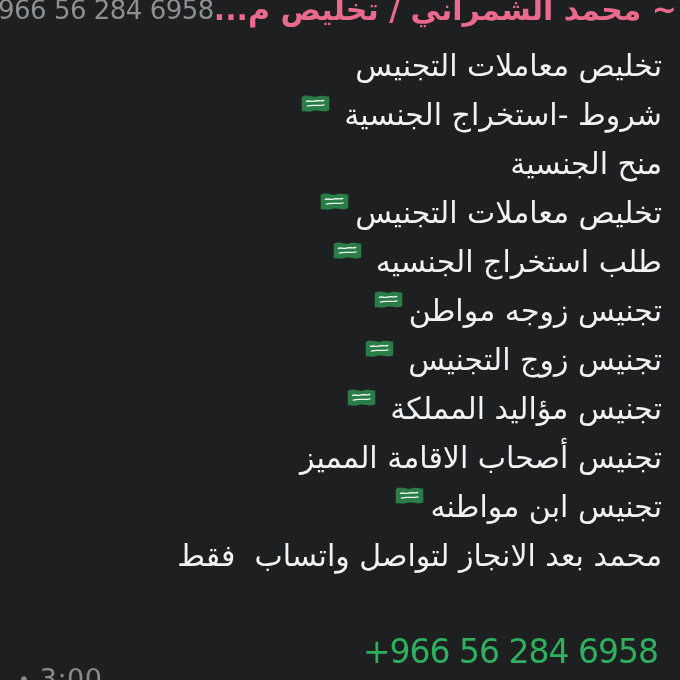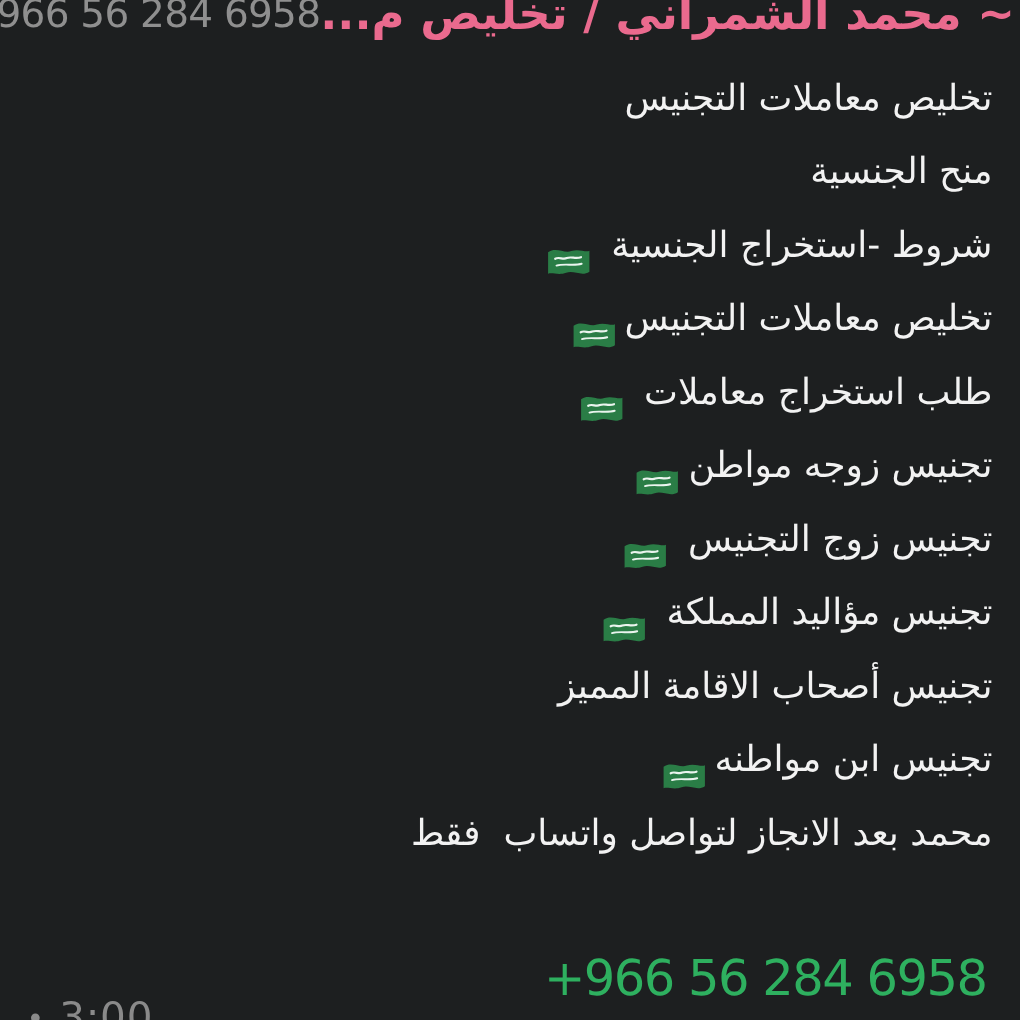--- a/index.html
+++ b/index.html
@@ -47,25 +47,25 @@
     direction:ltr;
   }
   
   .lines{
     position:absolute;
     top:41px;left:0;right:0;
   }
   .line{
     height:49px;
     display:flex;
-    align-items:flex-end;
+    align-items:flex-start;
     justify-content:flex-start;
     padding-inline-start:18px;
     color:var(--body-text);
-    font-size:24px;
+    font-size:30px;
     line-height:49px;
   }
   .line-text{
     white-space:pre;
   }
   .flag{
     display:inline-flex;
     align-items:center;
     margin-inline-start:5px;
     transform:translateY(1px);
@@ -112,48 +112,48 @@
   </div>
 
   <div class="lines">
   <div class="line">
     <span class="line-text">تخليص معاملات التجنيس</span>
 
   </div>
 
 
   <div class="line">
+    <span class="line-text">شروط -استخراج الجنسية</span>
+    <span class="flag spaced">
+      <svg viewBox="0 0 36 30" width="31" height="27" aria-hidden="true">
+        <path d="M2,6.5 C8,2 14,7.5 20,5.6 C26,3.7 31,6.8 34,5.4 L34,21.5 C28,25.5 22,20.2 16,22.4 C10,24.6 5,21.8 2,23.2 Z" fill="var(--flag-green)"></path>
+        <path d="M7.5,11.5 C10.5,9.8 13.5,12.4 16.5,11 C19.5,9.6 23.5,11.8 27.5,10.3" stroke="#eaf4ee" stroke-width="1.7" fill="none" stroke-linecap="round"></path>
+        <path d="M8.5,16.8 C14.5,15 22,17.2 28,15.4" stroke="#eaf4ee" stroke-width="1.5" fill="none" stroke-linecap="round"></path>
+      </svg>
+    </span>
+  </div>
+
+  <div class="line">
     <span class="line-text">منح الجنسية</span>
 
-  </div>
-
-  <div class="line">
-    <span class="line-text">شروط -استخراج الجنسية</span>
-    <span class="flag spaced">
-      <svg viewBox="0 0 36 30" width="31" height="27" aria-hidden="true">
-        <path d="M2,6.5 C8,2 14,7.5 20,5.6 C26,3.7 31,6.8 34,5.4 L34,21.5 C28,25.5 22,20.2 16,22.4 C10,24.6 5,21.8 2,23.2 Z" fill="var(--flag-green)"></path>
-        <path d="M7.5,11.5 C10.5,9.8 13.5,12.4 16.5,11 C19.5,9.6 23.5,11.8 27.5,10.3" stroke="#eaf4ee" stroke-width="1.7" fill="none" stroke-linecap="round"></path>
-        <path d="M8.5,16.8 C14.5,15 22,17.2 28,15.4" stroke="#eaf4ee" stroke-width="1.5" fill="none" stroke-linecap="round"></path>
-      </svg>
-    </span>
   </div>
 
   <div class="line">
     <span class="line-text">تخليص معاملات التجنيس</span>
     <span class="flag">
       <svg viewBox="0 0 36 30" width="31" height="27" aria-hidden="true">
         <path d="M2,6.5 C8,2 14,7.5 20,5.6 C26,3.7 31,6.8 34,5.4 L34,21.5 C28,25.5 22,20.2 16,22.4 C10,24.6 5,21.8 2,23.2 Z" fill="var(--flag-green)"></path>
         <path d="M7.5,11.5 C10.5,9.8 13.5,12.4 16.5,11 C19.5,9.6 23.5,11.8 27.5,10.3" stroke="#eaf4ee" stroke-width="1.7" fill="none" stroke-linecap="round"></path>
         <path d="M8.5,16.8 C14.5,15 22,17.2 28,15.4" stroke="#eaf4ee" stroke-width="1.5" fill="none" stroke-linecap="round"></path>
       </svg>
     </span>
   </div>
 
   <div class="line">
-    <span class="line-text">طلب استخراج معاملات</span>
+    <span class="line-text">طلب استخراج الجنسيه</span>
     <span class="flag spaced">
       <svg viewBox="0 0 36 30" width="31" height="27" aria-hidden="true">
         <path d="M2,6.5 C8,2 14,7.5 20,5.6 C26,3.7 31,6.8 34,5.4 L34,21.5 C28,25.5 22,20.2 16,22.4 C10,24.6 5,21.8 2,23.2 Z" fill="var(--flag-green)"></path>
         <path d="M7.5,11.5 C10.5,9.8 13.5,12.4 16.5,11 C19.5,9.6 23.5,11.8 27.5,10.3" stroke="#eaf4ee" stroke-width="1.7" fill="none" stroke-linecap="round"></path>
         <path d="M8.5,16.8 C14.5,15 22,17.2 28,15.4" stroke="#eaf4ee" stroke-width="1.5" fill="none" stroke-linecap="round"></path>
       </svg>
     </span>
   </div>
 
   <div class="line">

